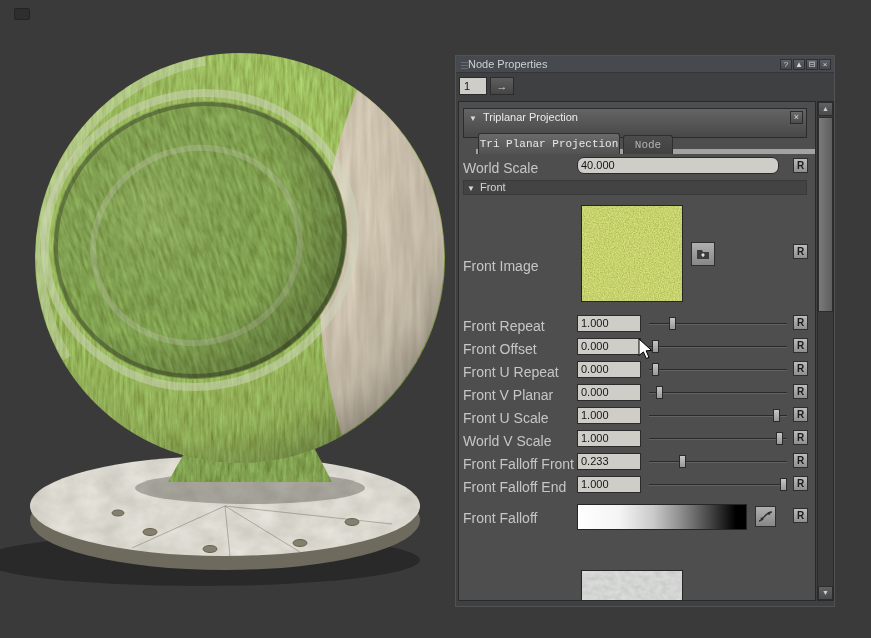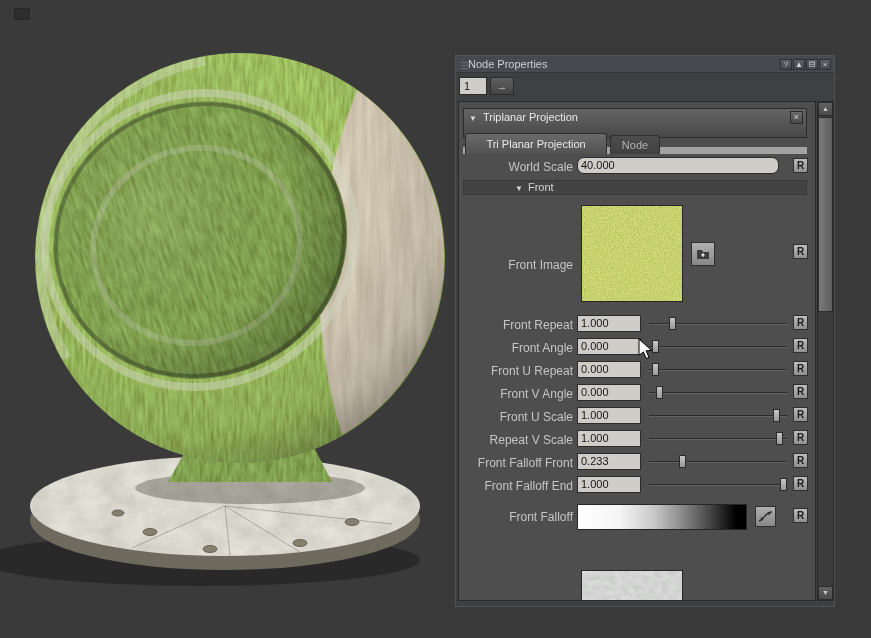--- a/index.html
+++ b/index.html
@@ -43,45 +43,45 @@
     background:#4e4e4e; border:1px solid #2a2a2a; overflow:hidden; }
 
   .tphead { position:absolute; left:4px; top:6px; width:344px; height:30px;
     background:linear-gradient(#646464,#484848); border:1px solid #2b2b2b;
     color:#ebebeb; font-size:11px; line-height:16px; }
   .tri { font-size:8px; color:#d8d8d8; margin:0 6px 0 5px; }
   .tpclose { position:absolute; right:3px; top:2px; width:13px; height:13px;
     background:linear-gradient(#6c6c6c,#4b4b4b); border:1px solid #2b2b2b;
     font-size:9px; line-height:11px; text-align:center; color:#ddd; }
 
-  .tabs { position:absolute; left:4px; top:30px; width:344px; height:22px;
-    border-bottom:7px solid #a3a3a3; }
+  .tabs { position:absolute; left:17px; top:30px; width:344px; height:22px;
+    border-bottom:5px solid #a3a3a3;font-family:Liberation Mono, monospace; }
   .tab { position:absolute; font-size:11px; text-align:center;
     border:1px solid #2f2f2f; border-bottom:none; border-radius:3px 3px 0 0; }
   .tab.active { left:2px; top:1px; width:142px; height:21px;
     background:linear-gradient(#6a6a6a,#525252); color:#e9e9e9; line-height:20px; z-index:2; }
   .tab.inactive { left:147px; top:3px; width:50px; height:19px;
     background:linear-gradient(#4c4c4c,#414141); color:#b2b2b2; line-height:18px; }
 
-  .flabel { position:absolute; font-size:12px; color:#c6c6c6; text-align:right; white-space:nowrap; }
+  .flabel { position:absolute; font-size:14px; color:#c6c6c6; white-space:nowrap; }
   .ffield { position:absolute; background:#cfcdc8; border:1px solid #2b2b2b;
     color:#161616; font-size:11px; line-height:15px; padding-left:3px; overflow:hidden; }
   .rbtn { position:absolute; width:15px; height:15px;
     background:linear-gradient(#bcbcbc,#8f8f8f); border:1px solid #2f2f2f;
     color:#1b1b1b; font-size:10px; font-weight:bold; text-align:center; line-height:13px; }
 
   .secbar { position:absolute; left:4px; width:344px; height:15px;
     background:#434343; border:1px solid #393939; color:#d5d5d5;
     font-size:11px; line-height:13px; }
   .secbar .tri { margin:0 5px 0 3px; }
 
   #ws-label { left:4px; top:58px; width:110px; }
   #ws-field { left:118px; top:55px; width:202px; height:17px;border-radius:7px; }
   #ws-r     { left:334px; top:56px; }
-  #front-sec { top:78px;padding-left:48px; }
+  #front-sec { top:78px; }
 
   #img-label { left:4px; top:156px; width:110px; }
   .thumb { position:absolute; border:1px solid #262626; overflow:hidden; background:#555; }
   #front-thumb { left:122px; top:103px; width:102px; height:97px; }
   .sqbtn { position:absolute; background:linear-gradient(#b0b0b0,#878787);
     border:1px solid #2f2f2f; display:flex; align-items:center; justify-content:center; }
   #load-btn { left:232px; top:140px; width:24px; height:24px; }
   #img-r { left:334px; top:142px; }
 
   .prow { position:absolute; left:4px; width:346px; height:23px; }
@@ -259,57 +259,57 @@
     <div class="prow" style="top:212px">
       <span class="flabel">Front Repeat</span>
       <span class="ffield">1.000</span>
       <span class="slider">
           <span class="track"></span>
           <span class="handle" style="left: 20px;"></span>
         </span>
       <span class="rbtn">R</span>
     </div>
     <div class="prow" style="top:235px">
-      <span class="flabel">Front Angle</span>
+      <span class="flabel">Front Offset</span>
       <span class="ffield">0.000</span>
       <span class="slider">
           <span class="track"></span>
           <span class="handle" style="left: 3px;"></span>
         </span>
       <span class="rbtn">R</span>
     </div>
     <div class="prow" style="top:258px">
       <span class="flabel">Front U Repeat</span>
       <span class="ffield">0.000</span>
       <span class="slider">
           <span class="track"></span>
           <span class="handle" style="left: 3px;"></span>
         </span>
       <span class="rbtn">R</span>
     </div>
     <div class="prow" style="top:281px">
-      <span class="flabel">Front V Angle</span>
+      <span class="flabel">Front V Planar</span>
       <span class="ffield">0.000</span>
       <span class="slider">
           <span class="track"></span>
           <span class="handle" style="left: 7px;"></span>
         </span>
       <span class="rbtn">R</span>
     </div>
     <div class="prow" style="top:304px">
       <span class="flabel">Front U Scale</span>
       <span class="ffield">1.000</span>
       <span class="slider">
           <span class="track"></span>
           <span class="handle" style="left: 124px;"></span>
         </span>
       <span class="rbtn">R</span>
     </div>
     <div class="prow" style="top:327px">
-      <span class="flabel">Repeat V Scale</span>
+      <span class="flabel">World V Scale</span>
       <span class="ffield">1.000</span>
       <span class="slider">
           <span class="track"></span>
           <span class="handle" style="left: 127px;"></span>
         </span>
       <span class="rbtn">R</span>
     </div>
     <div class="prow" style="top:350px">
       <span class="flabel">Front Falloff Front</span>
       <span class="ffield">0.233</span>

